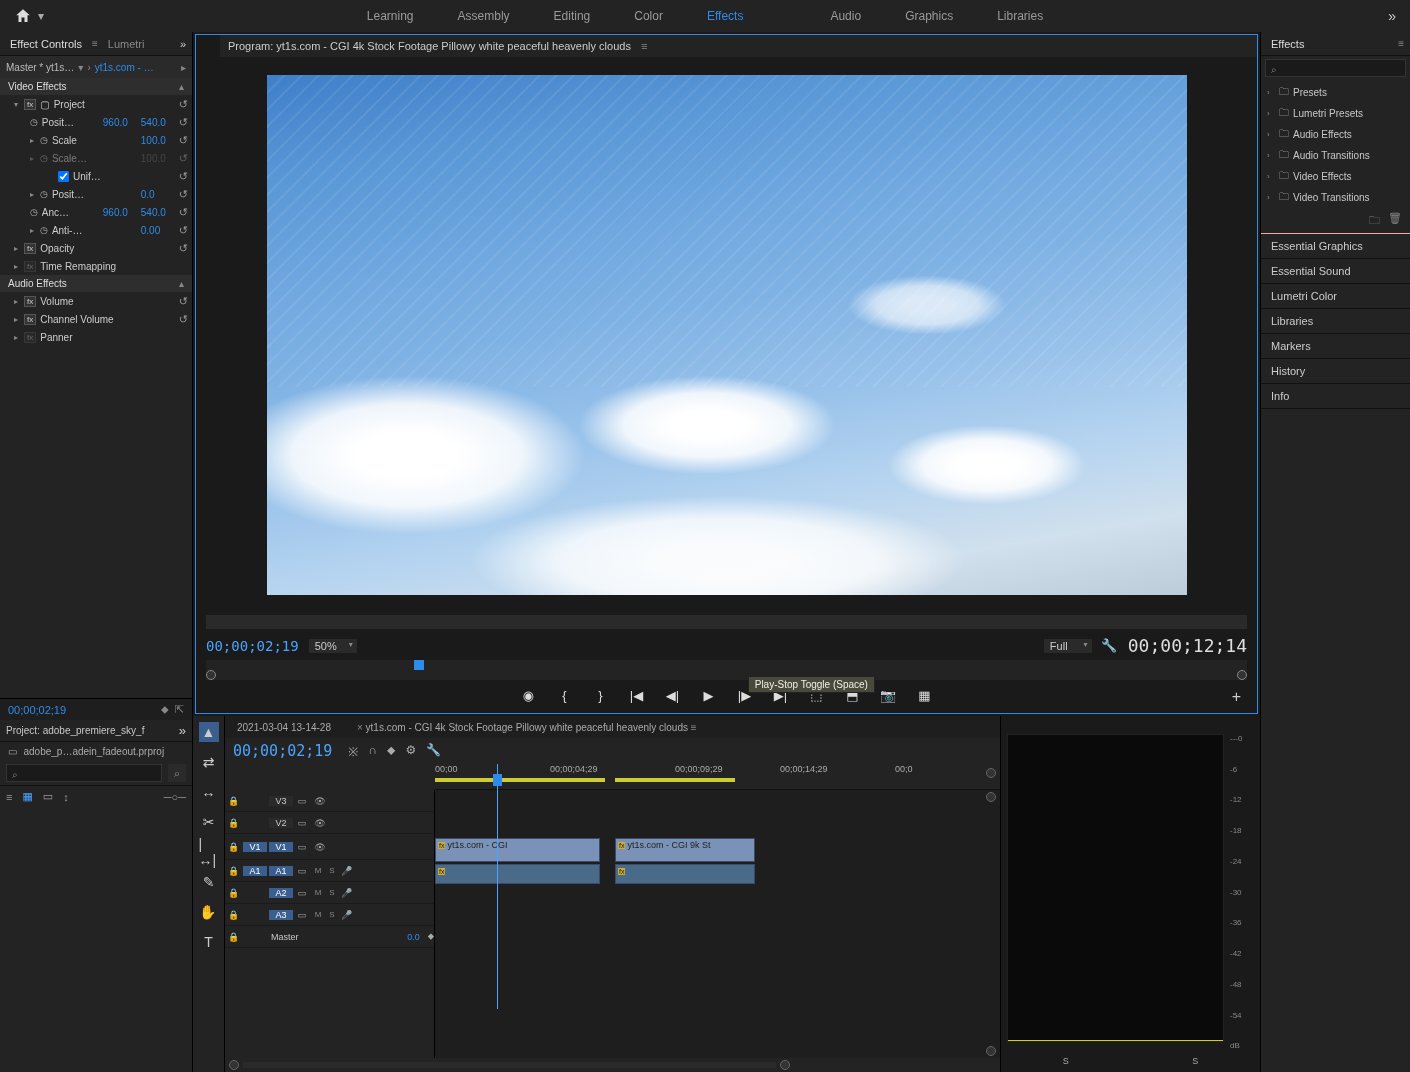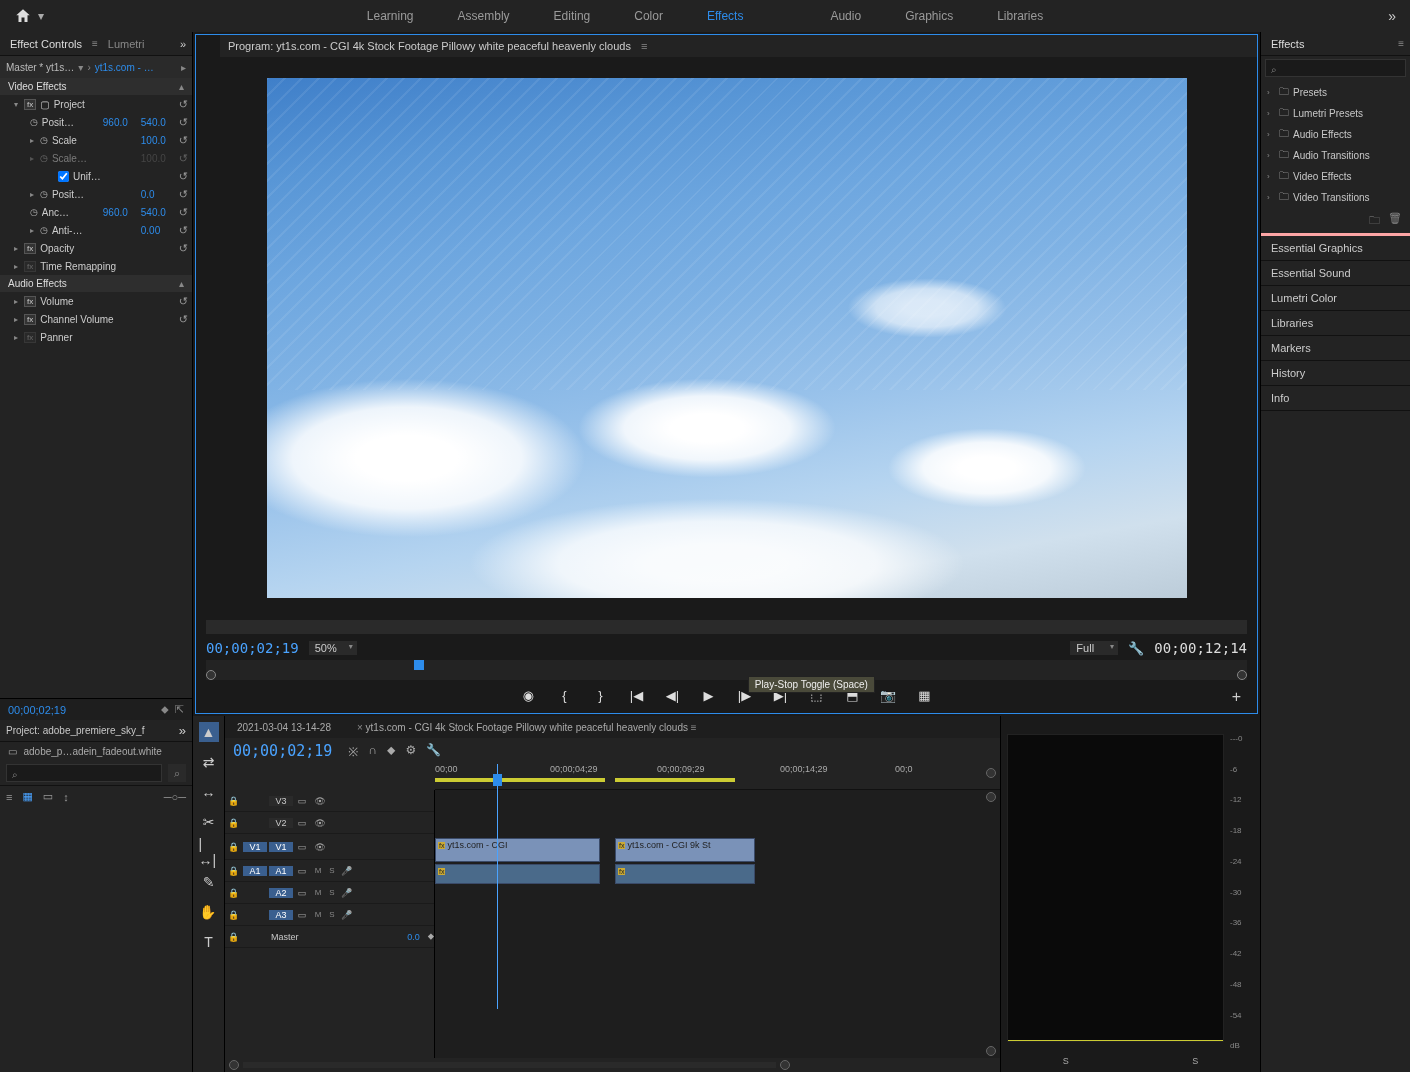--- a/index.html
+++ b/index.html
@@ -80,21 +80,21 @@
 
 .scrubber-bar { height:14px; background:#2a2a2a; margin:2px 10px; position:relative; }
 .prog-controls { display:flex; align-items:center; padding:4px 10px; gap:10px; font-size:11px; }
 .prog-tc { color:#4aa3ff; font-size:14px; font-family:monospace; }
 .zoom-sel { background:#2a2a2a; padding:1px 20px 1px 6px; color:#ccc; position:relative; }
 .zoom-sel::after { content:"▾"; position:absolute; right:4px; color:#888; font-size:8px; }
 .prog-controls .spacer { flex:1; }
 .res-sel { background:#2a2a2a; padding:1px 24px 1px 6px; color:#ccc; position:relative; }
 .res-sel::after { content:"▾"; position:absolute; right:4px; color:#888; font-size:8px; }
 .wrench { color:#ccc; font-size:13px; }
-.prog-dur { color:#ddd; font-size:14px; font-family:monospace; }
+.prog-dur { color:#ddd; font-size:18px; font-family:monospace; }
 
 .prog-ruler { height:20px; margin:0 10px; position:relative; background:#232323; }
 .prog-ruler .ph { position:absolute; top:0; left:20%; width:10px; height:10px; background:#2d8ceb; }
 .prog-ruler .endL, .prog-ruler .endR { position:absolute; bottom:0; width:10px; height:10px; border:1px solid #888; border-radius:50%; background:#333; }
 .prog-ruler .endL { left:0; } .prog-ruler .endR { right:0; }
 
 .transport { display:flex; justify-content:center; gap:16px; padding:8px 0 10px; color:#ddd; font-size:13px; position:relative; }
 .transport .btn { width:20px; text-align:center; cursor:pointer; }
 .transport .plus { position:absolute; right:16px; color:#ccc; font-size:16px; }
 .tooltip { position:absolute; top:-4px; left:52%; background:#4a4a3a; border:1px solid #222; padding:2px 6px; font-size:10px; color:#eee; white-space:nowrap; }
@@ -160,21 +160,21 @@
 .fx-search { padding:3px 4px; }
 .fx-search input { width:100%; background:#1a1a1a; border:1px solid #333; height:18px; color:#ccc; padding:0 16px 0 4px; font-size:10px; }
 .fx-search-wrap { position:relative; }
 .fx-search-wrap .mag { position:absolute; left:6px; top:5px; color:#888; font-size:10px; }
 .fx-tree { padding:2px 0; font-size:10px; }
 .fx-tree .node { display:flex; align-items:center; padding:2px 6px; gap:4px; cursor:pointer; }
 .fx-tree .chev { color:#888; font-size:8px; width:8px; }
 .fx-tree .folder { color:#ccc; font-size:10px; }
 .fx-icons { display:flex; justify-content:flex-end; gap:8px; padding:2px 8px; color:#888; }
 
-.side-panels { border-top:3px solid #fca5a5; }
+.side-panels { border-top:1px solid #fca5a5; }
 .side-panel { padding:6px 10px; font-size:11px; color:#ccc; border-bottom:1px solid #111; cursor:pointer; }
 
 svg { display:block; }
 </style>
 </head>
 <body>
 
 <div class="menubar">
   <span class="home-icon">
     <svg width="18" height="18" viewBox="0 0 24 24" fill="#ddd">
@@ -313,21 +313,21 @@
       </span>
     </div>
 
     <div class="project-panel">
       <div class="proj-header">
         <span>Project: adobe_premiere_sky_f</span>
         <span class="more">»</span>
       </div>
       <div class="proj-path">
         <span>▭</span>
-        <span>adobe_p…adein_fadeout.white</span>
+        <span>adobe_p…adein_fadeout.prproj</span>
       </div>
       <div class="proj-search">
         <div class="fx-search-wrap" style="flex:1;position:relative">
           <span class="mag">⌕</span>
           <input type="text" style="padding-left: 18px;" placeholder="">
         </div>
         <div class="filter">⌕</div>
       </div>
       <div class="proj-footer">
         <span>≡</span>
@@ -413,21 +413,21 @@
             <span>⬥</span>
             <span>⚙</span>
             <span>🔧</span>
           </div>
         </div>
         <div class="tl-ruler-wrap">
           <div class="tl-ruler-left"></div>
           <div class="tl-ruler">
             <span class="tick" style="left:0">00;00</span>
             <span class="tick" style="left:115px">00;00;04;29</span>
-            <span class="tick" style="left:222px">00;00;09;29</span>
+            <span class="tick" style="left:240px">00;00;09;29</span>
             <span class="tick" style="left:345px">00;00;14;29</span>
             <span class="tick" style="left:460px">00;0</span>
             <div class="work" style="left:0;width:170px"></div>
             <div class="work" style="left:180px;width:120px"></div>
             <div class="ph-line" style="left:62px"></div>
             <div class="ph-head" style="left:62px"></div>
             <div class="knob"></div>
           </div>
         </div>
         <div class="tl-tracks">

